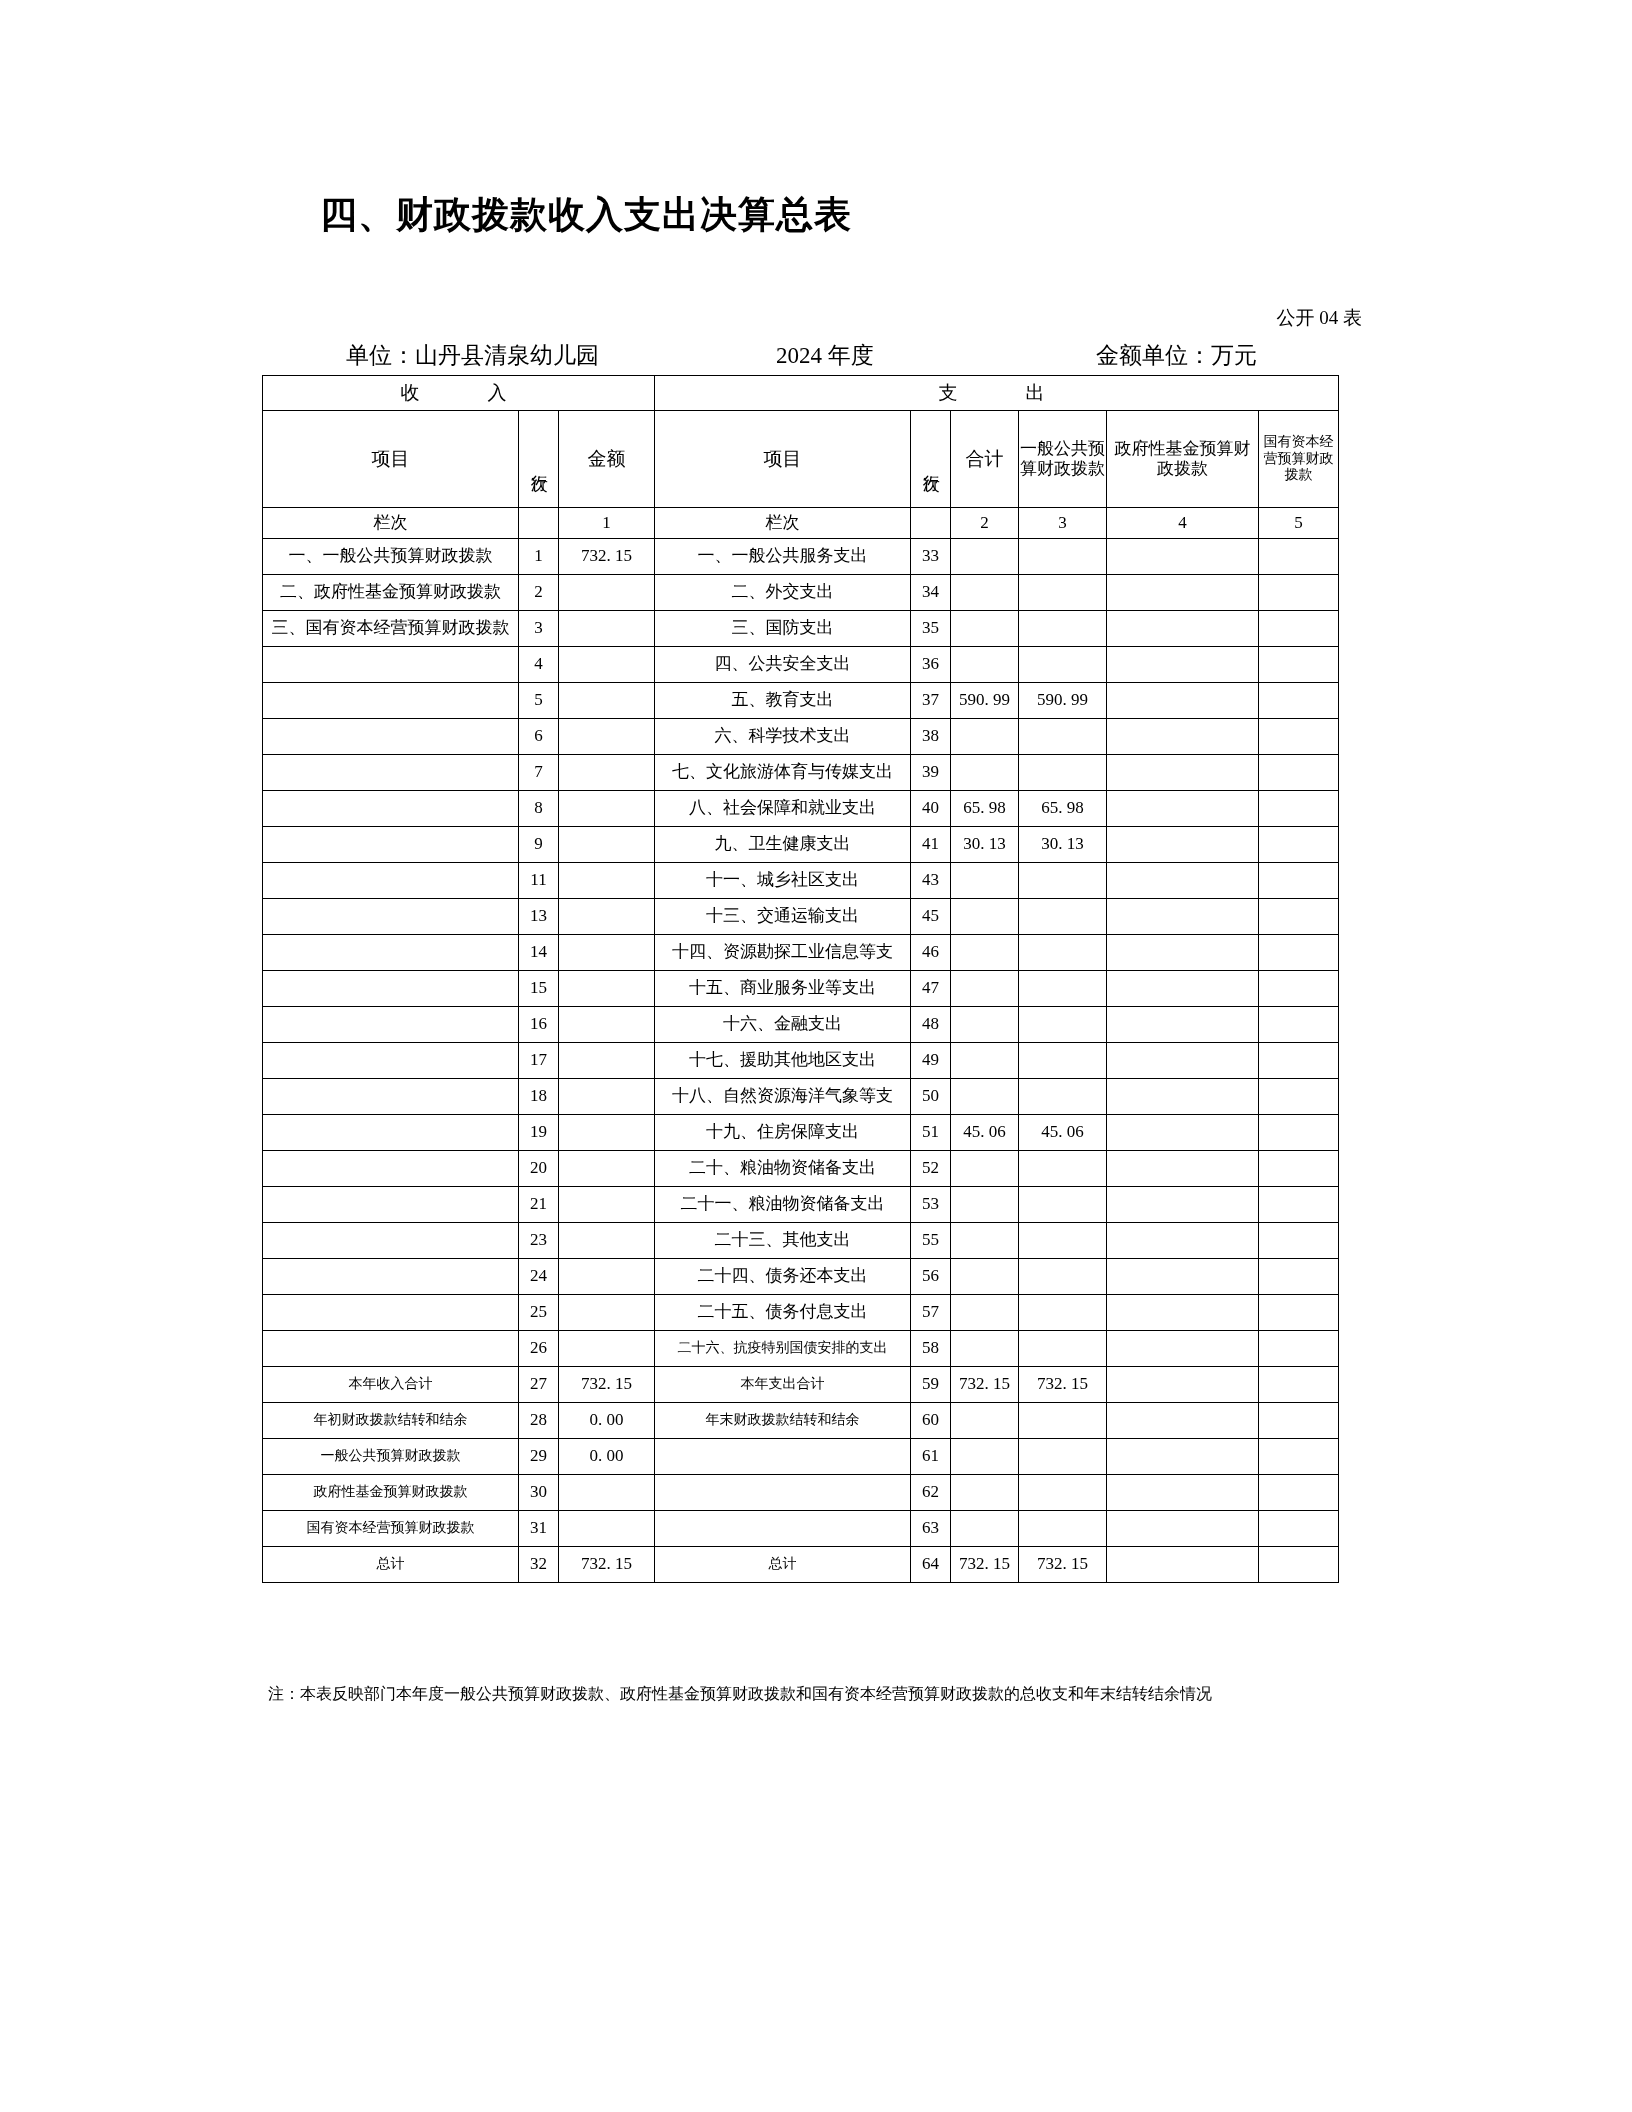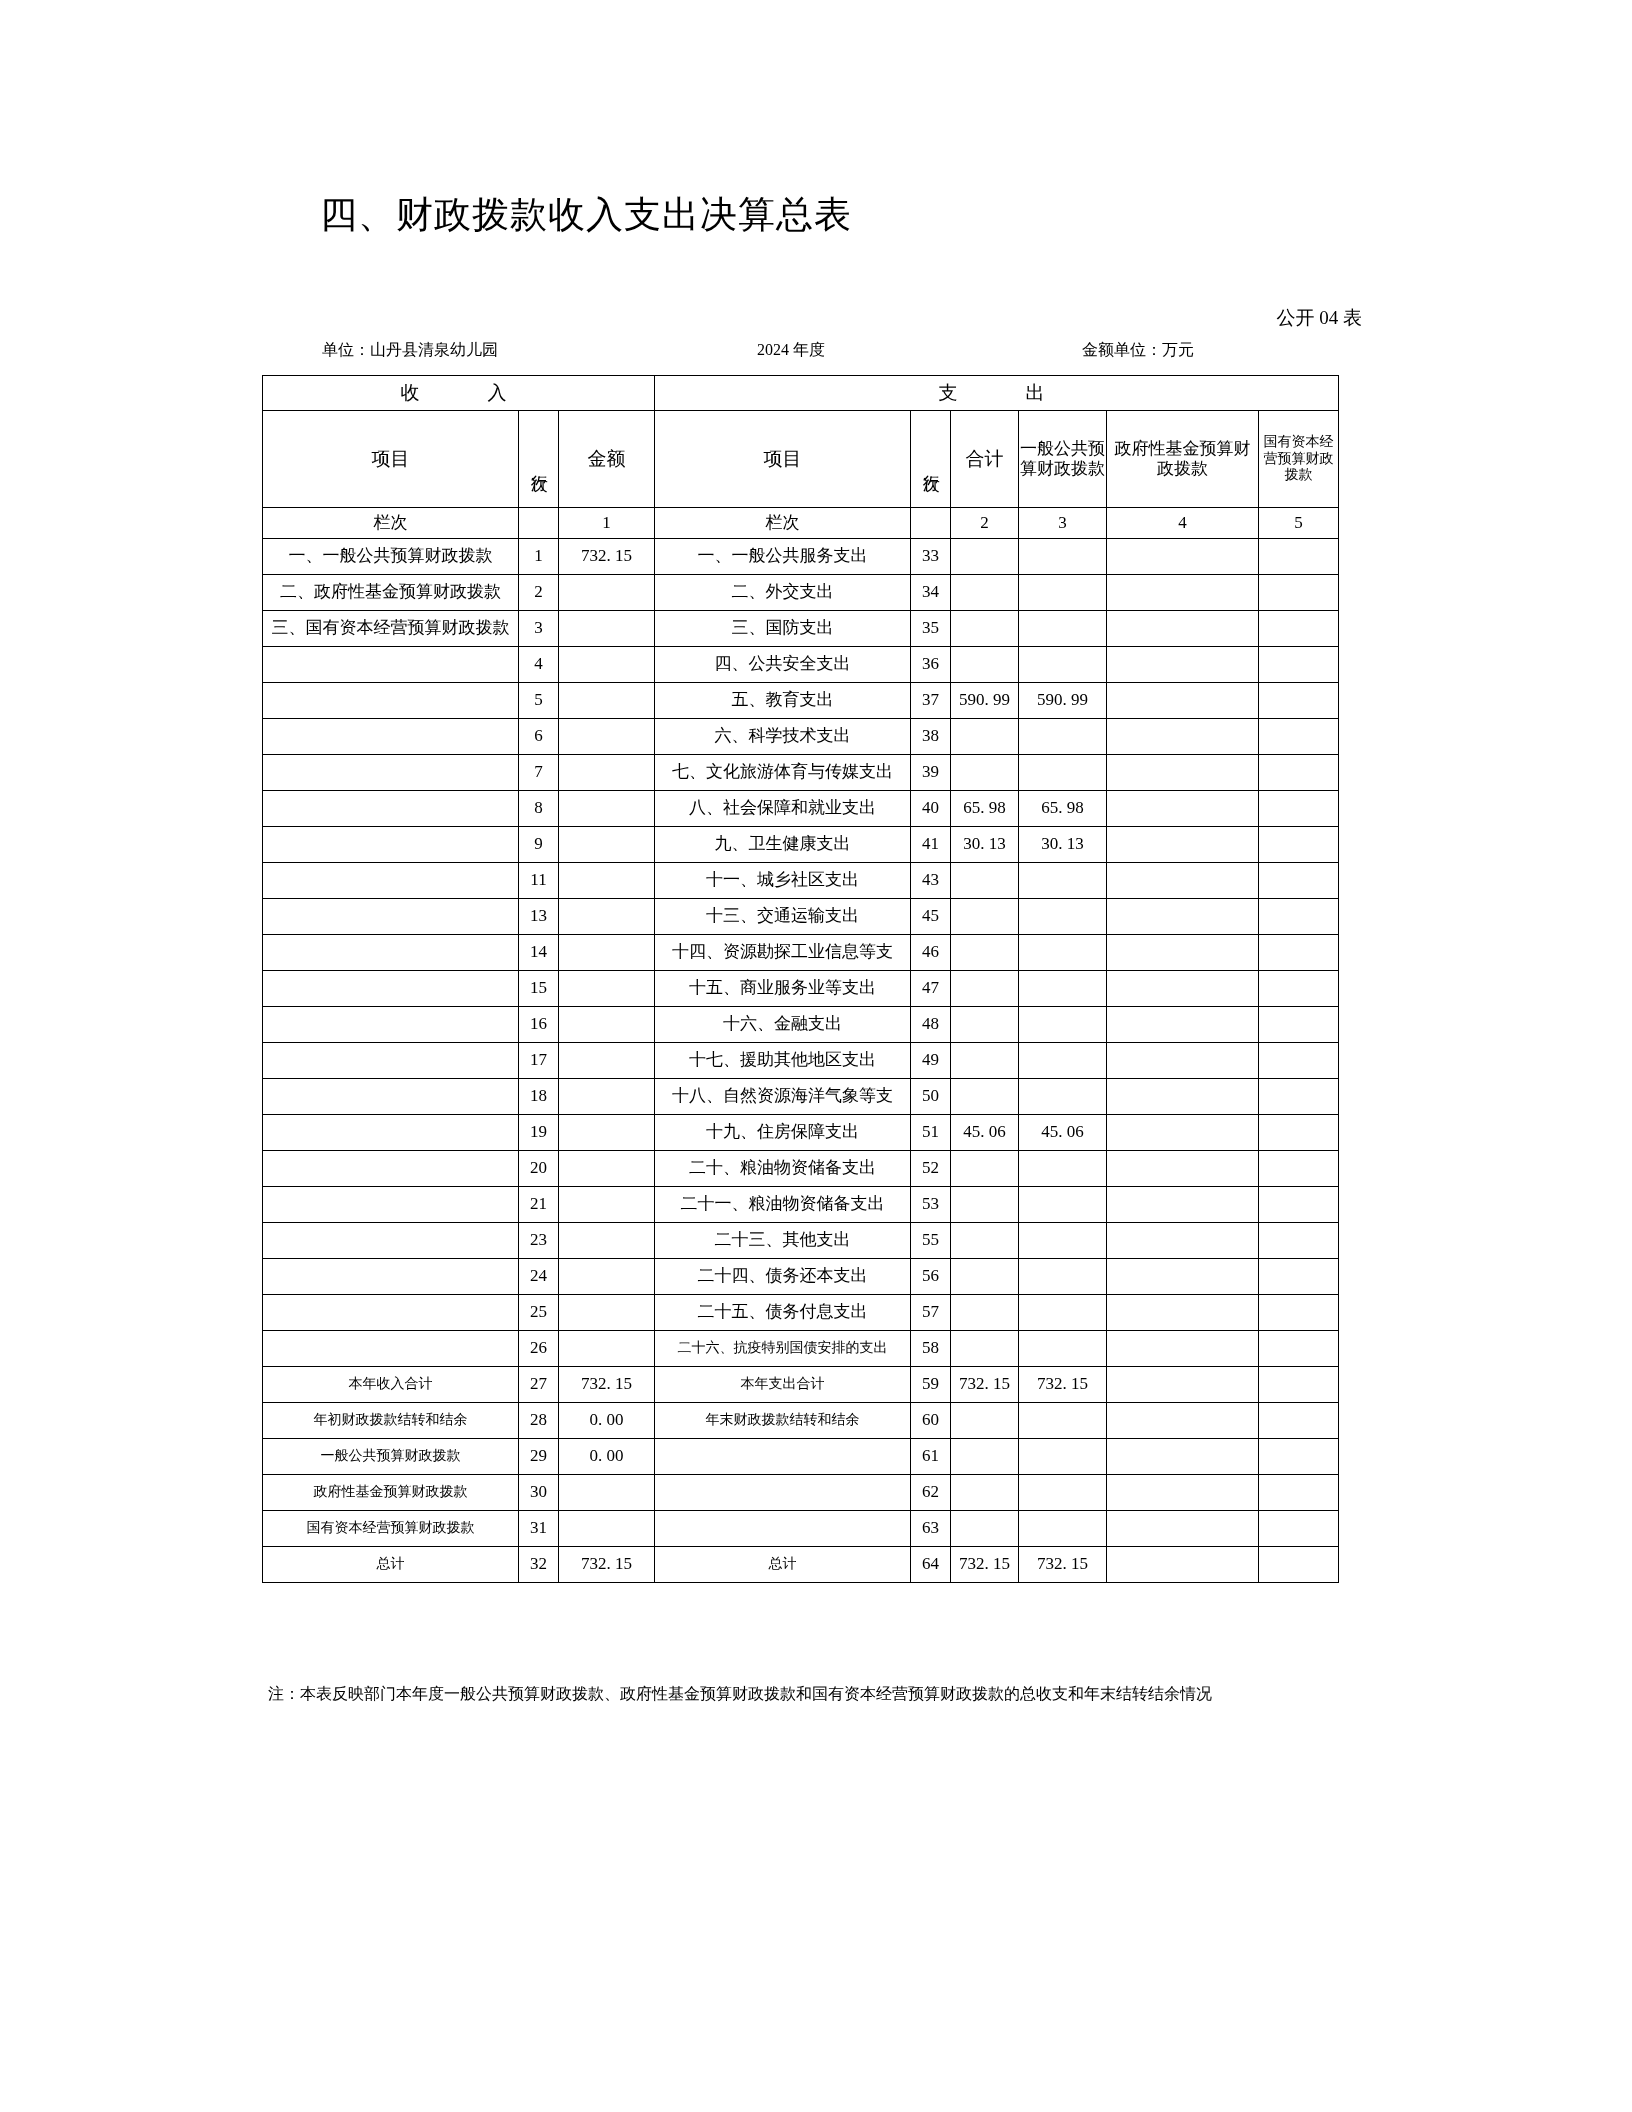--- a/index.html
+++ b/index.html
@@ -18,40 +18,40 @@
     position: relative;
     width: 1632px;
     height: 2112px;
     box-sizing: border-box;
   }
   .title {
     position: absolute;
     left: 320px;
     top: 190px;
     font-size: 37px;
-    font-weight: normal;
+    font-weight: bold;
     letter-spacing: 1px;
     font-family: "Liberation Sans", "DejaVu Sans", sans-serif;
   }
   .form-code {
     position: absolute;
     right: 270px;
     top: 305px;
     font-size: 19px;
     font-family: "Liberation Serif", serif;
     margin-left: 16px;
   }
   .meta-row {
     position: absolute;
-    left: 322px;
+    left: 336px;
     top: 340px;
     width: 1040px;
-    font-size: 16px;
+    font-size: 23px;
     display: flex;
-    justify-content: space-between;
+    justify-content: flex-end;
   }
   .meta-unit { width: 430px; }
   .meta-year { width: 320px; }
   .meta-amount { width: 280px; text-align: left; }
 
   table.main {
     position: absolute;
     left: 262px;
     top: 375px;
     border-collapse: collapse;

